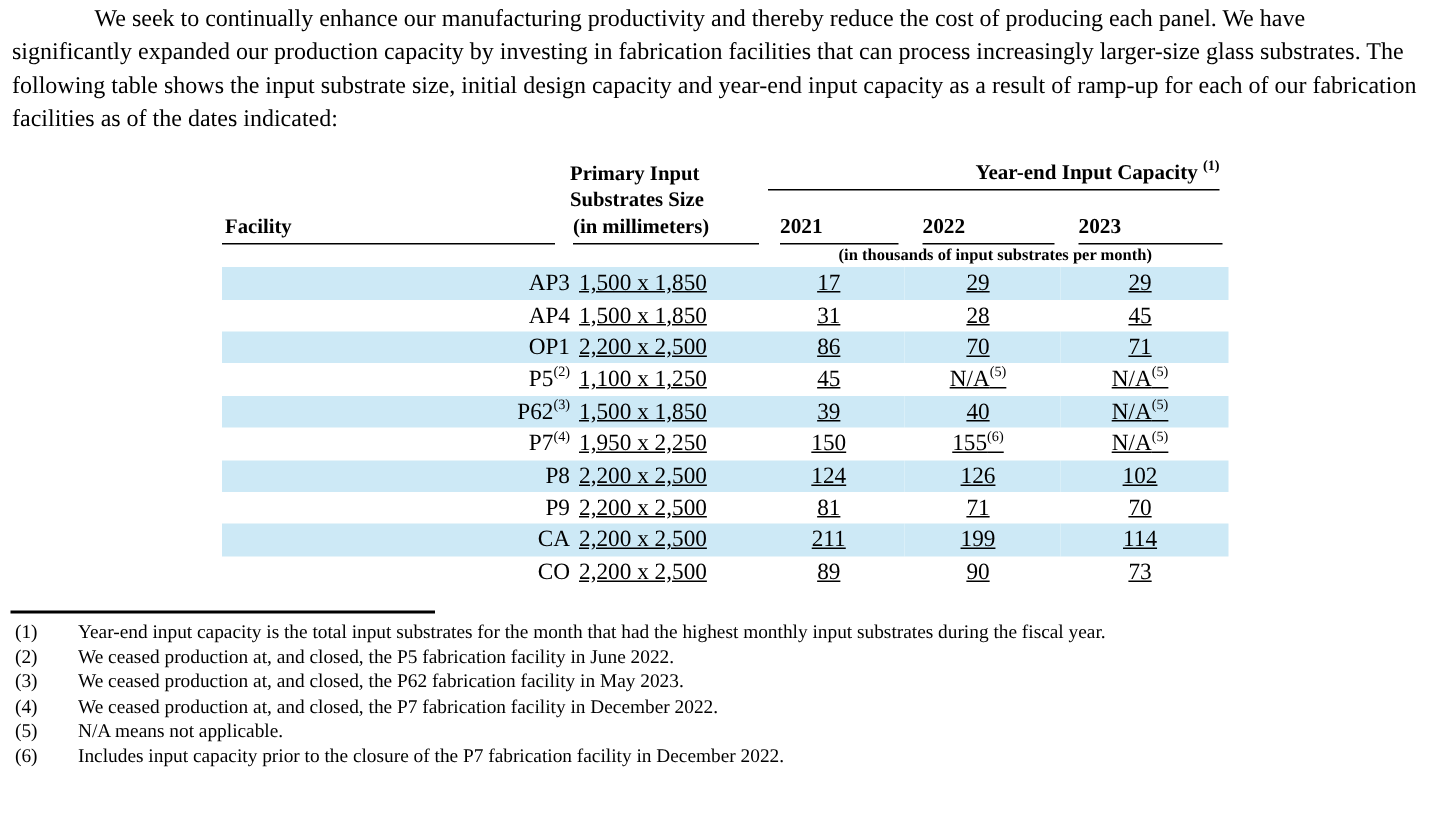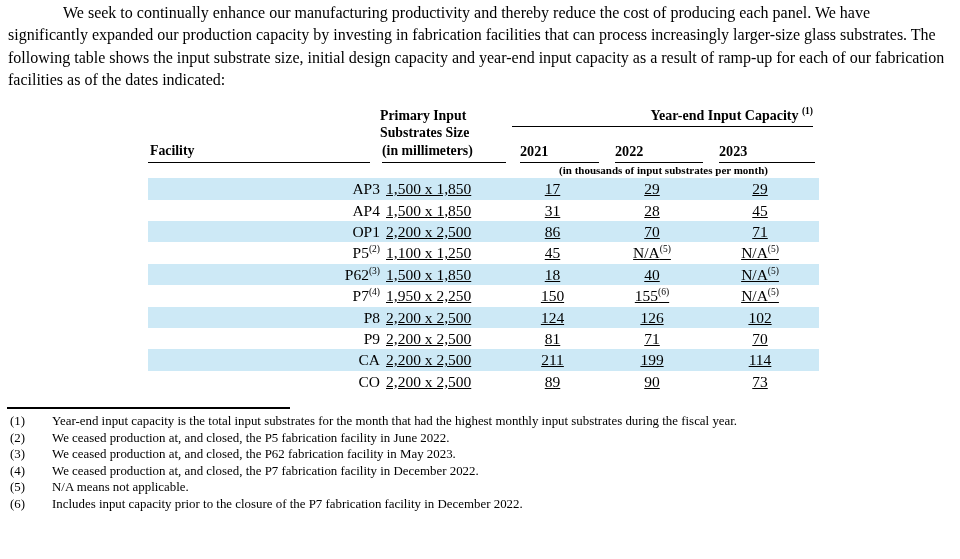--- a/index.html
+++ b/index.html
@@ -127,21 +127,21 @@
         <tr>
       <td class="fac"><span>P5</span><sup class="note">(2)</sup></td>
       <td class="size">1,100 x 1,250</td>
       <td class="val"><span>45</span><sup class="note"></sup></td>
       <td class="val"><span>N/A</span><sup class="note">(5)</sup></td>
       <td class="val"><span>N/A</span><sup class="note">(5)</sup></td>
     </tr>
         <tr class="stripe">
       <td class="fac"><span>P62</span><sup class="note">(3)</sup></td>
       <td class="size">1,500 x 1,850</td>
-      <td class="val"><span>18</span><sup class="note"></sup></td>
+      <td class="val"><span>39</span><sup class="note"></sup></td>
       <td class="val"><span>40</span><sup class="note"></sup></td>
       <td class="val"><span>N/A</span><sup class="note">(5)</sup></td>
     </tr>
         <tr>
       <td class="fac"><span>P7</span><sup class="note">(4)</sup></td>
       <td class="size">1,950 x 2,250</td>
       <td class="val"><span>150</span><sup class="note"></sup></td>
       <td class="val"><span>155</span><sup class="note">(6)</sup></td>
       <td class="val"><span>N/A</span><sup class="note">(5)</sup></td>
     </tr>

